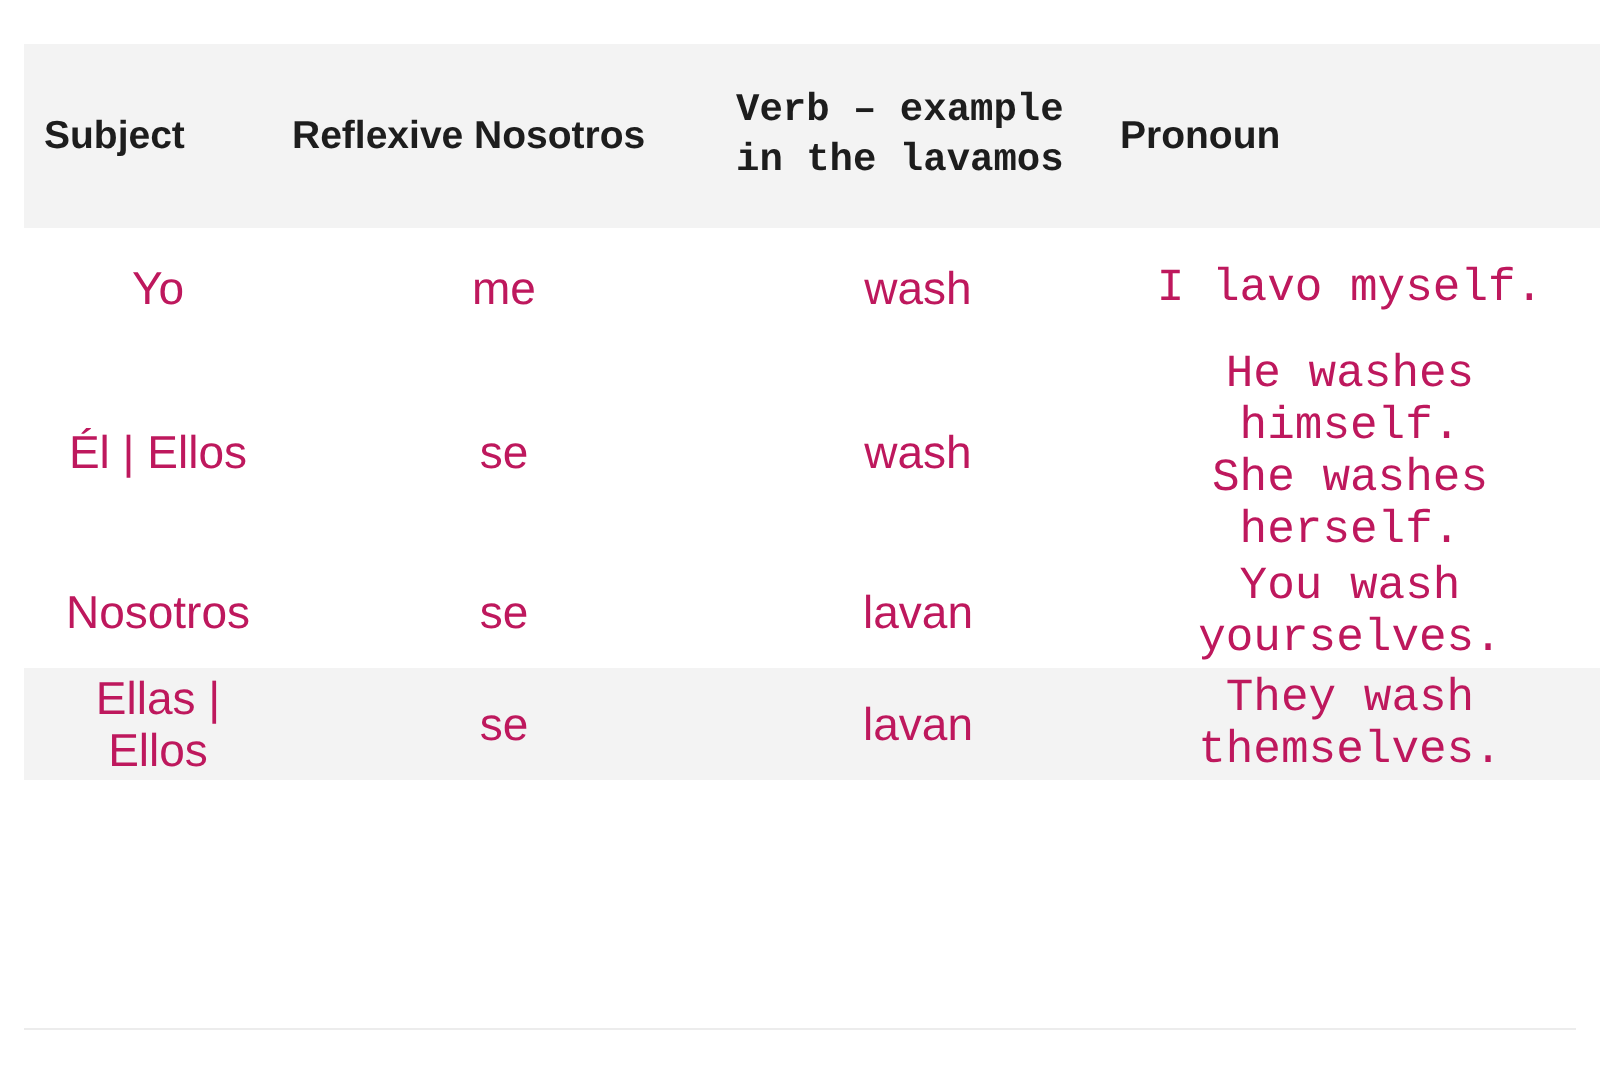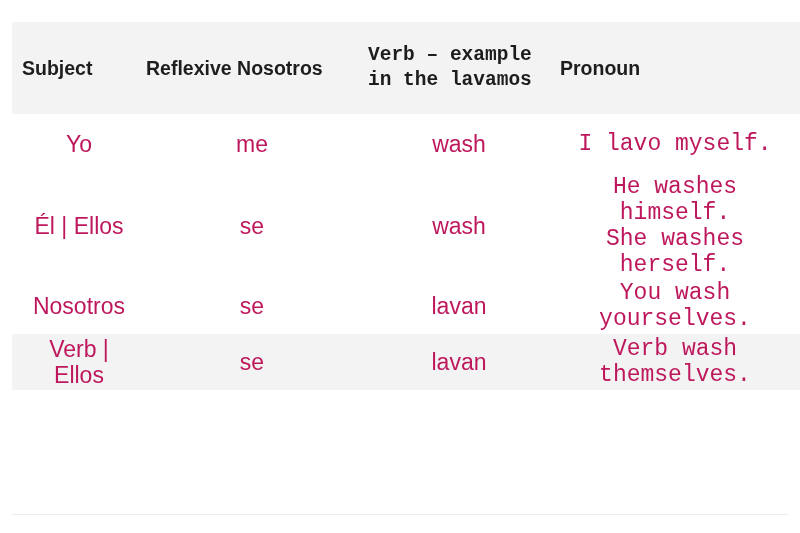--- a/index.html
+++ b/index.html
@@ -135,25 +135,25 @@
       <tr class="r5">
         <td class="first-col">Nosotros</td>
         <td>se</td>
         <td>lavan</td>
         <td>
           <span class="eng-line">You wash yourselves.</span>
         </td>
       </tr>
 
       <tr class="r6 shaded">
-        <td class="first-col">Verb | Ellos</td>
+        <td class="first-col">Ellas | Ellos</td>
         <td>se</td>
         <td>lavan</td>
         <td>
-          <span class="eng-line">Verb wash themselves.</span>
+          <span class="eng-line">They wash themselves.</span>
         </td>
       </tr>
     </tbody>
   </table>
 
   <div class="bottom-rule"></div>
 
 </div>
 
 </body></html>

